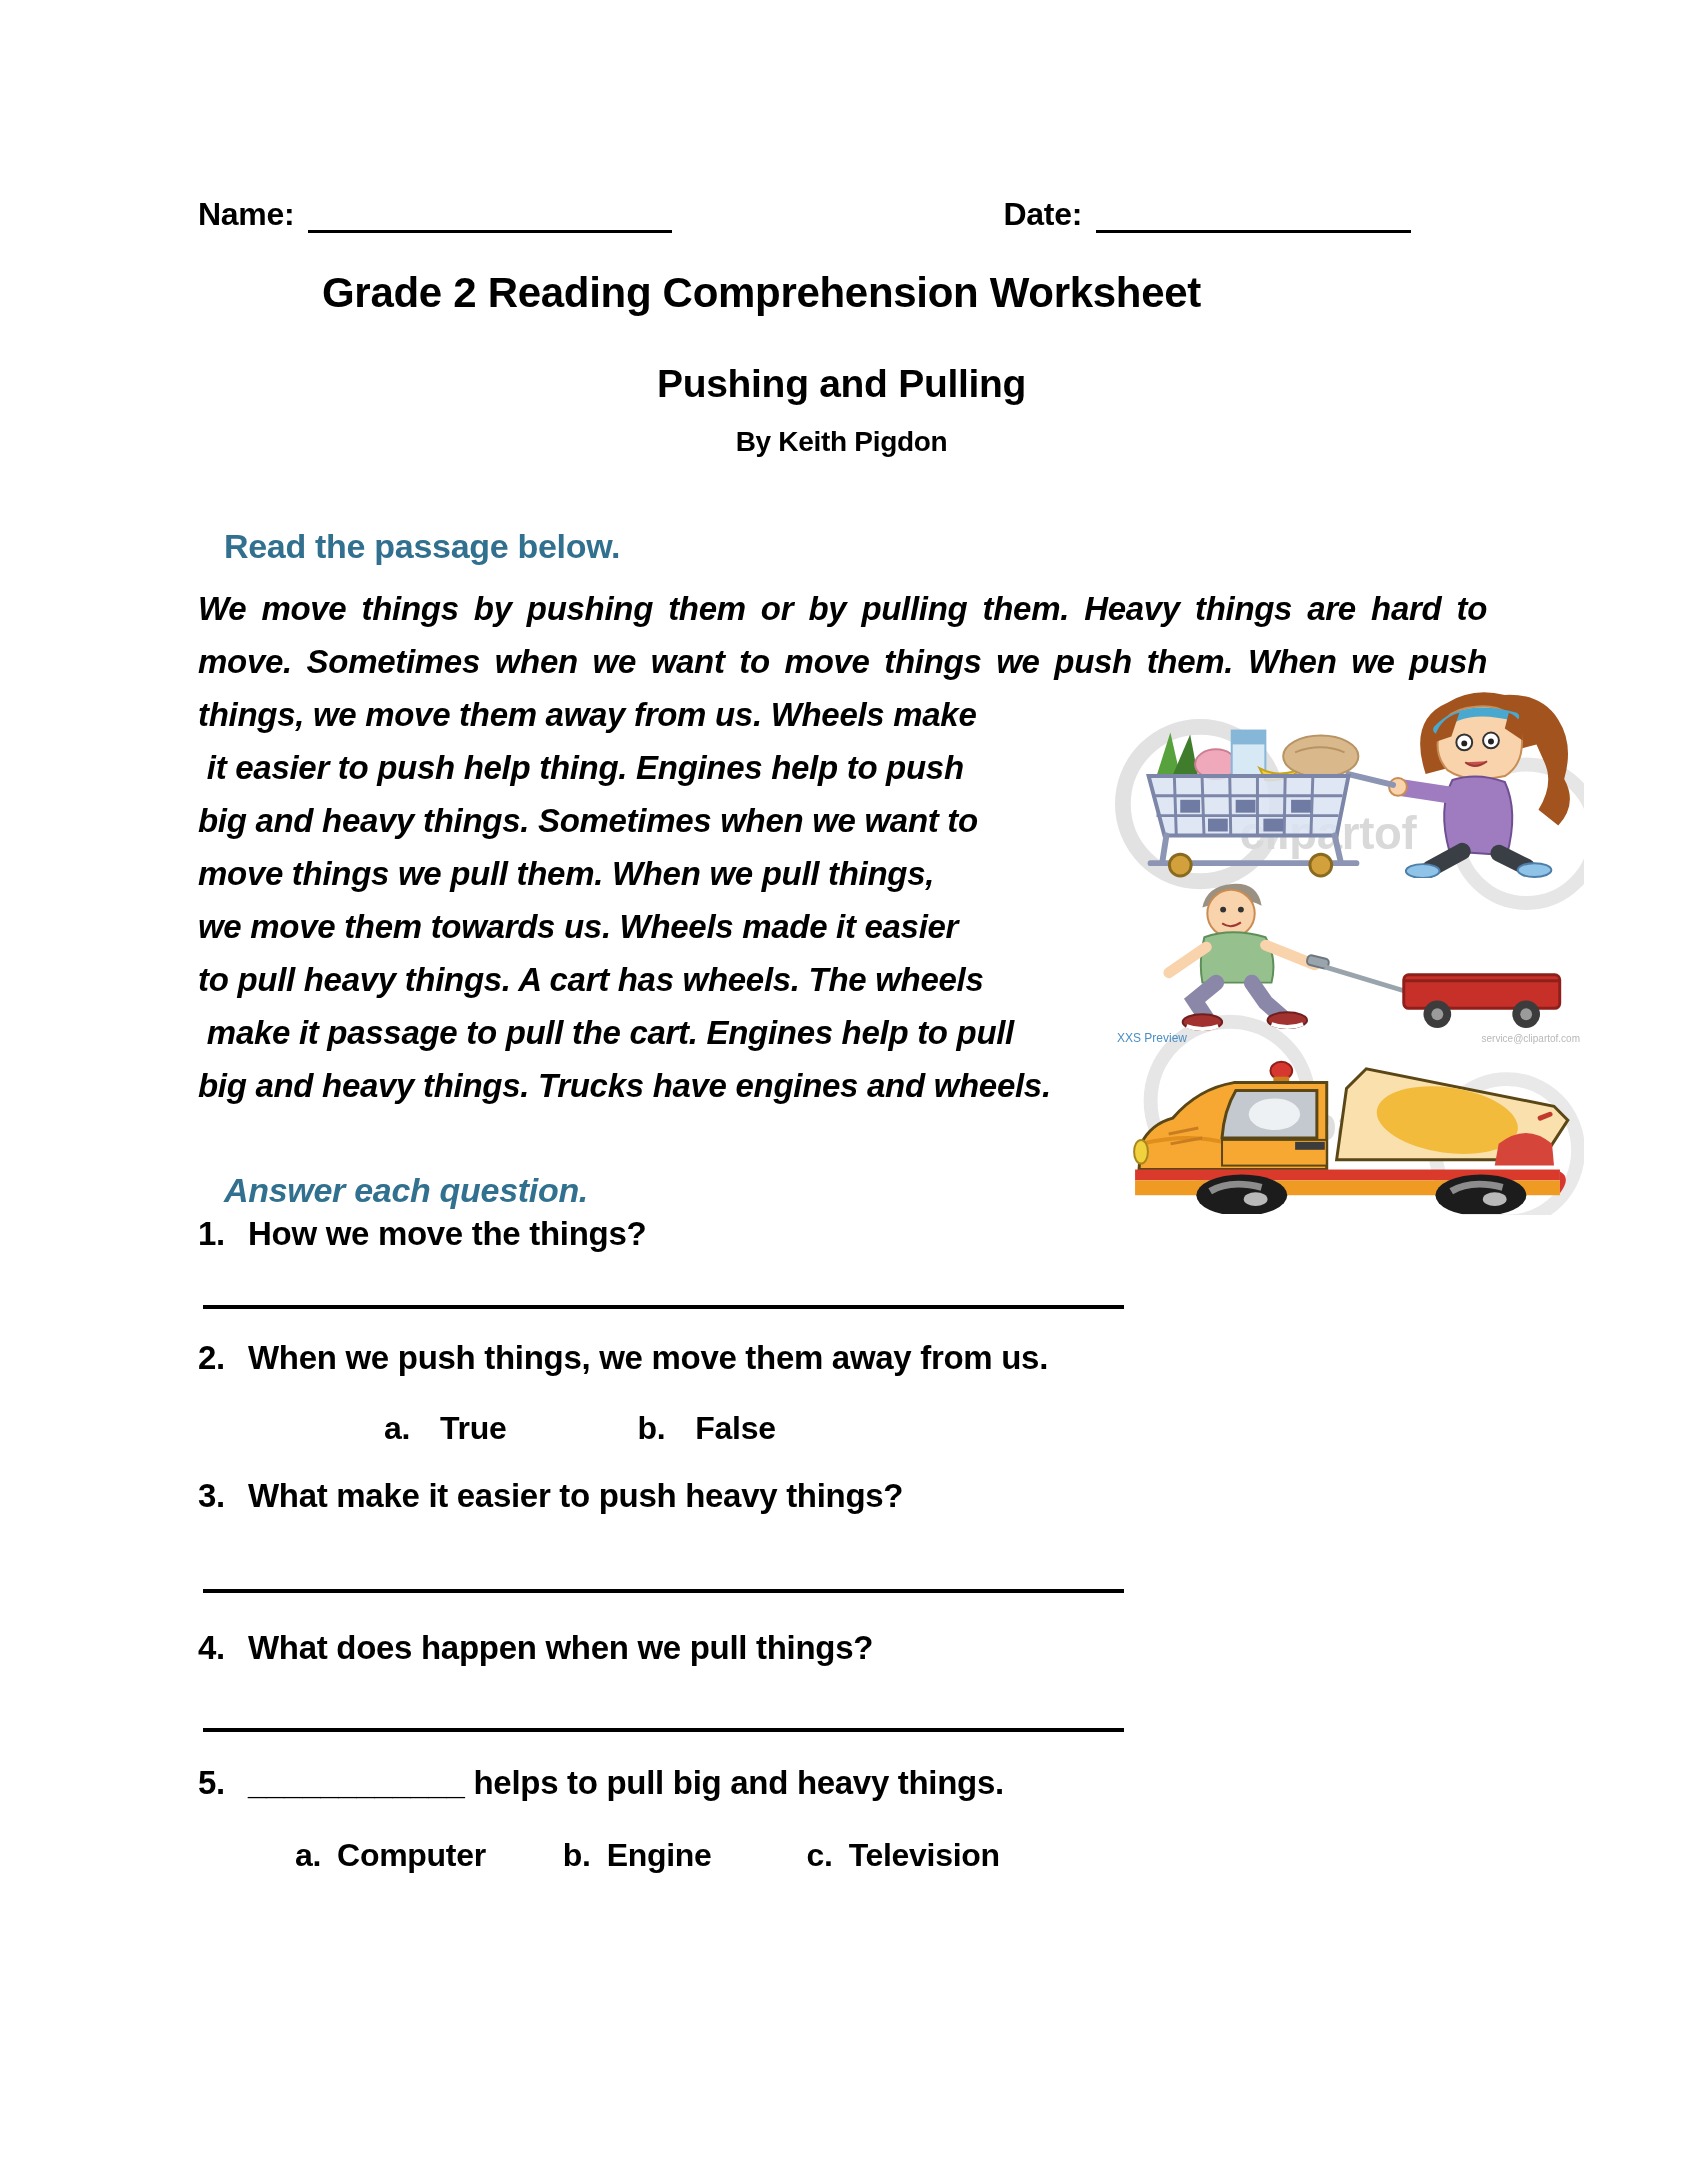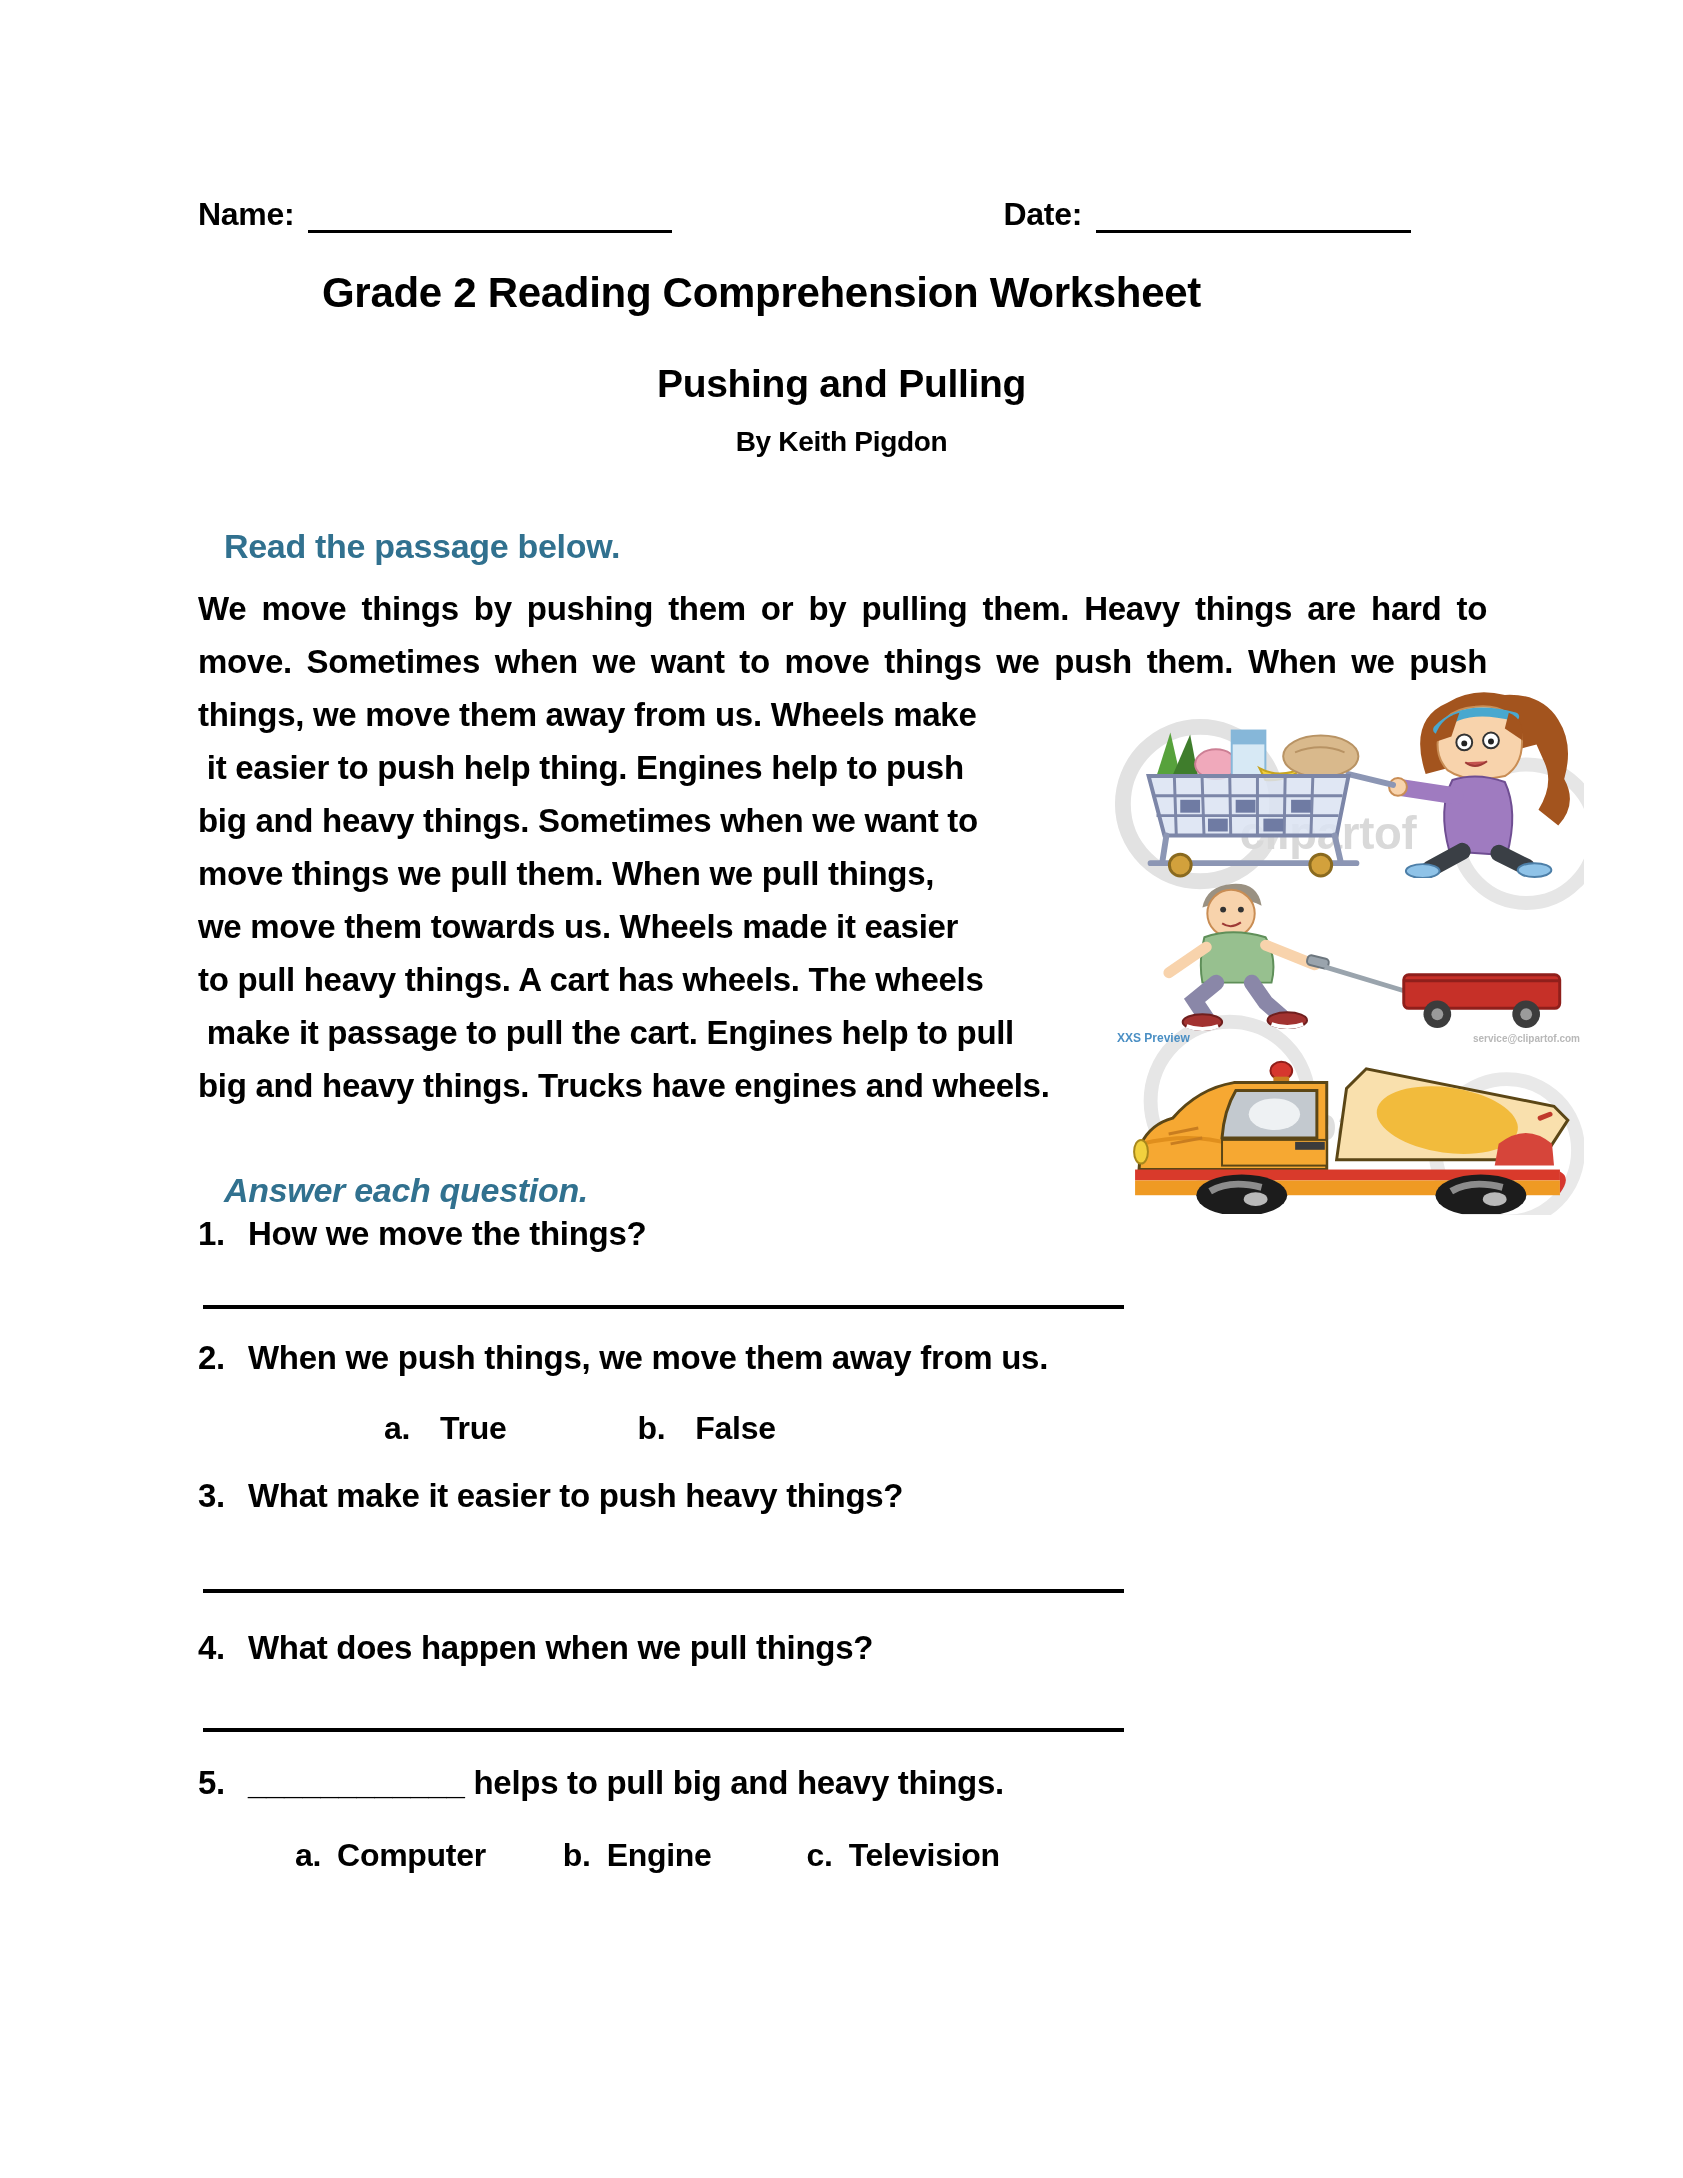--- a/index.html
+++ b/index.html
@@ -22,21 +22,21 @@
   
   .title{position:absolute;left:7px;top:269px;width:1509px;text-align:center;font-size:42px;}
   .subtitle{position:absolute;left:0;top:362px;width:1683px;text-align:center;font-size:39px;}
   .byline{position:absolute;left:0;top:426px;width:1683px;text-align:center;font-size:28px;}
   
   .section-heading{position:absolute;left:198px;font-size:34px;color:#31718f;margin-left:26px;}
   .h-read{top:527px;}
   .h-answer{top:1171px;font-style:italic;}
   
   .passage{position:absolute;left:198px;top:582px;width:1289px;font-size:33px;line-height:53px;}
-  .passage-line{white-space:pre;}
+  .passage-line{white-space:pre;font-style:italic;}
   .passage-line.justify{white-space:normal;text-align:justify;text-align-last:justify;}
   
   .question{position:absolute;left:198px;font-size:33px;display:flex;}
   .q-num{width:50px;flex:0 0 50px;}
   .q1{top:1215px;}.q2{top:1339px;}.q3{top:1477px;}.q4{top:1629px;}.q5{top:1764px;}
   .answer-line{position:absolute;left:203px;width:921px;border-bottom:4px solid #000;height:0;}
   .a1{top:1305px;}.a3{top:1589px;}.a4{top:1728px;}
   .choices{position:absolute;font-size:32px;display:flex;align-items:flex-end;}
   .c2{left:384px;top:1410px;}
   .c5{left:295px;top:1837px;}
@@ -44,21 +44,21 @@
   .c2 .choice .letter{margin-right:30px;}
   .c2 .choice + .choice{margin-left:131px;}
   .c5 .choice .letter{margin-right:16px;}
   .c5 .choice.ch-b{margin-left:77px;}
   .c5 .choice.ch-c{margin-left:95px;}
   
   .clipart{position:absolute;left:1111px;top:685px;width:473px;height:530px;}
   .clipart svg{display:block;}
   .wm-layer{position:absolute;left:0;top:0;width:473px;height:530px;}
   .scene{position:relative;}
-  .mini-labels{position:relative;height:18px;font-weight:700;letter-spacing:0;}
+  .mini-labels{position:relative;height:18px;font-weight:400;letter-spacing:0;}
   .mini-preview{position:absolute;left:6px;top:0;font-size:12px;color:#4a8fc4;}
   .mini-service{position:absolute;right:4px;top:2px;font-size:10px;color:#b8b8b8;}
 </style>
 </head>
 <body>
 
 <div class="page">
 
   <div class="header-row">
     <div class="field">

